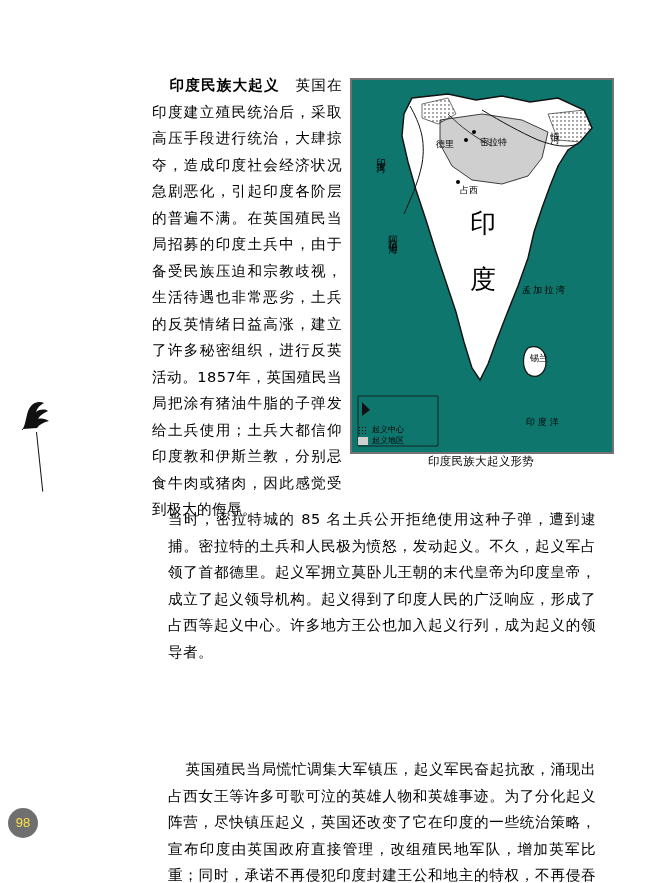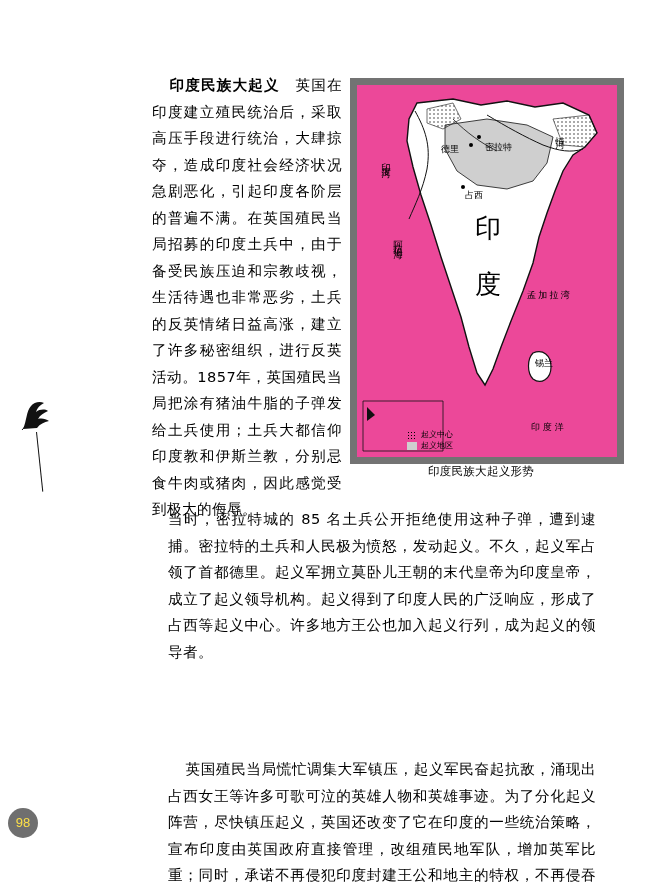--- a/index.html
+++ b/index.html
@@ -91,37 +91,36 @@
   .figure {
     position: absolute;
     left: 350px;
     top: 78px;
     width: 262px;
   }
   .map-frame {
     position: relative;
     width: 260px;
     height: 372px;
-    border: 7px solid #737373;
-    background: #ec4899;
+    border: 2px solid #737373;
+    background: #0f766e;
     overflow: hidden;
   }
   .map-frame svg { display: block; }
   .fig-caption {
     text-align: center;
     font-size: 11.5px;
     letter-spacing: 0.3px;
   }
   .legend {
     position: absolute;
     left: 6px;
     bottom: 6px;
     font-size: 8px;
     line-height: 11px;
-    padding-left: 44px;
   }
   .legend-row {
     display: flex;
     align-items: center;
     gap: 4px;
   }
   .legend-swatch-dot {
     width: 10px; height: 8px;
     background:
       radial-gradient(#000 0.7px, transparent 0.8px) 0 0/3px 3px;

